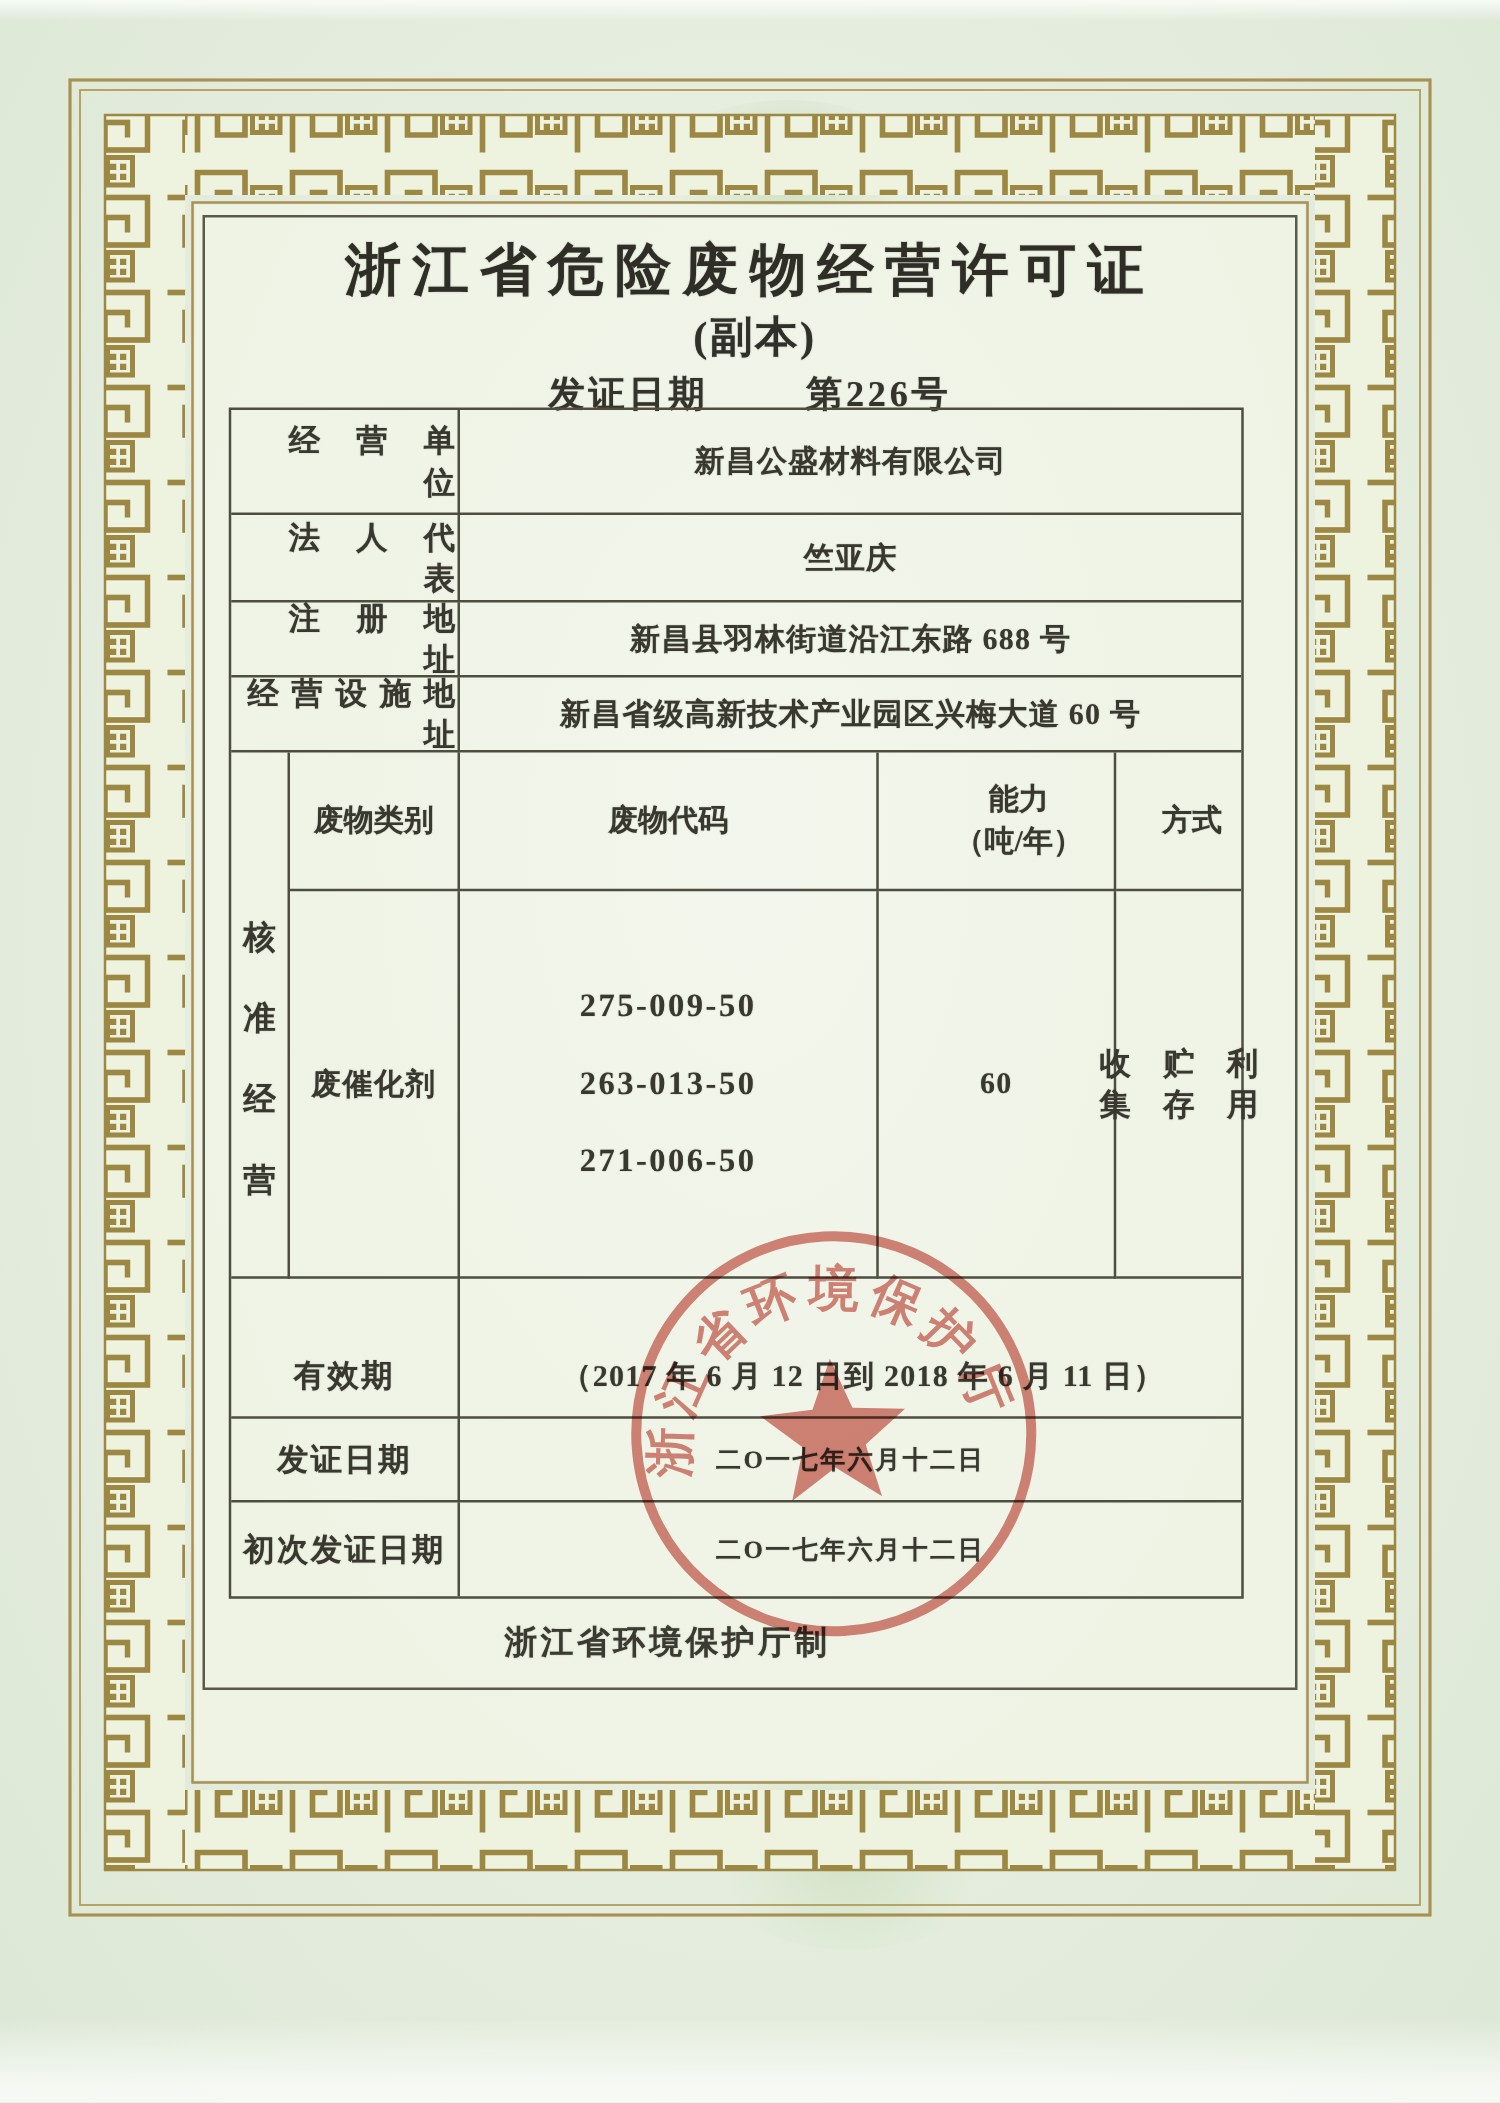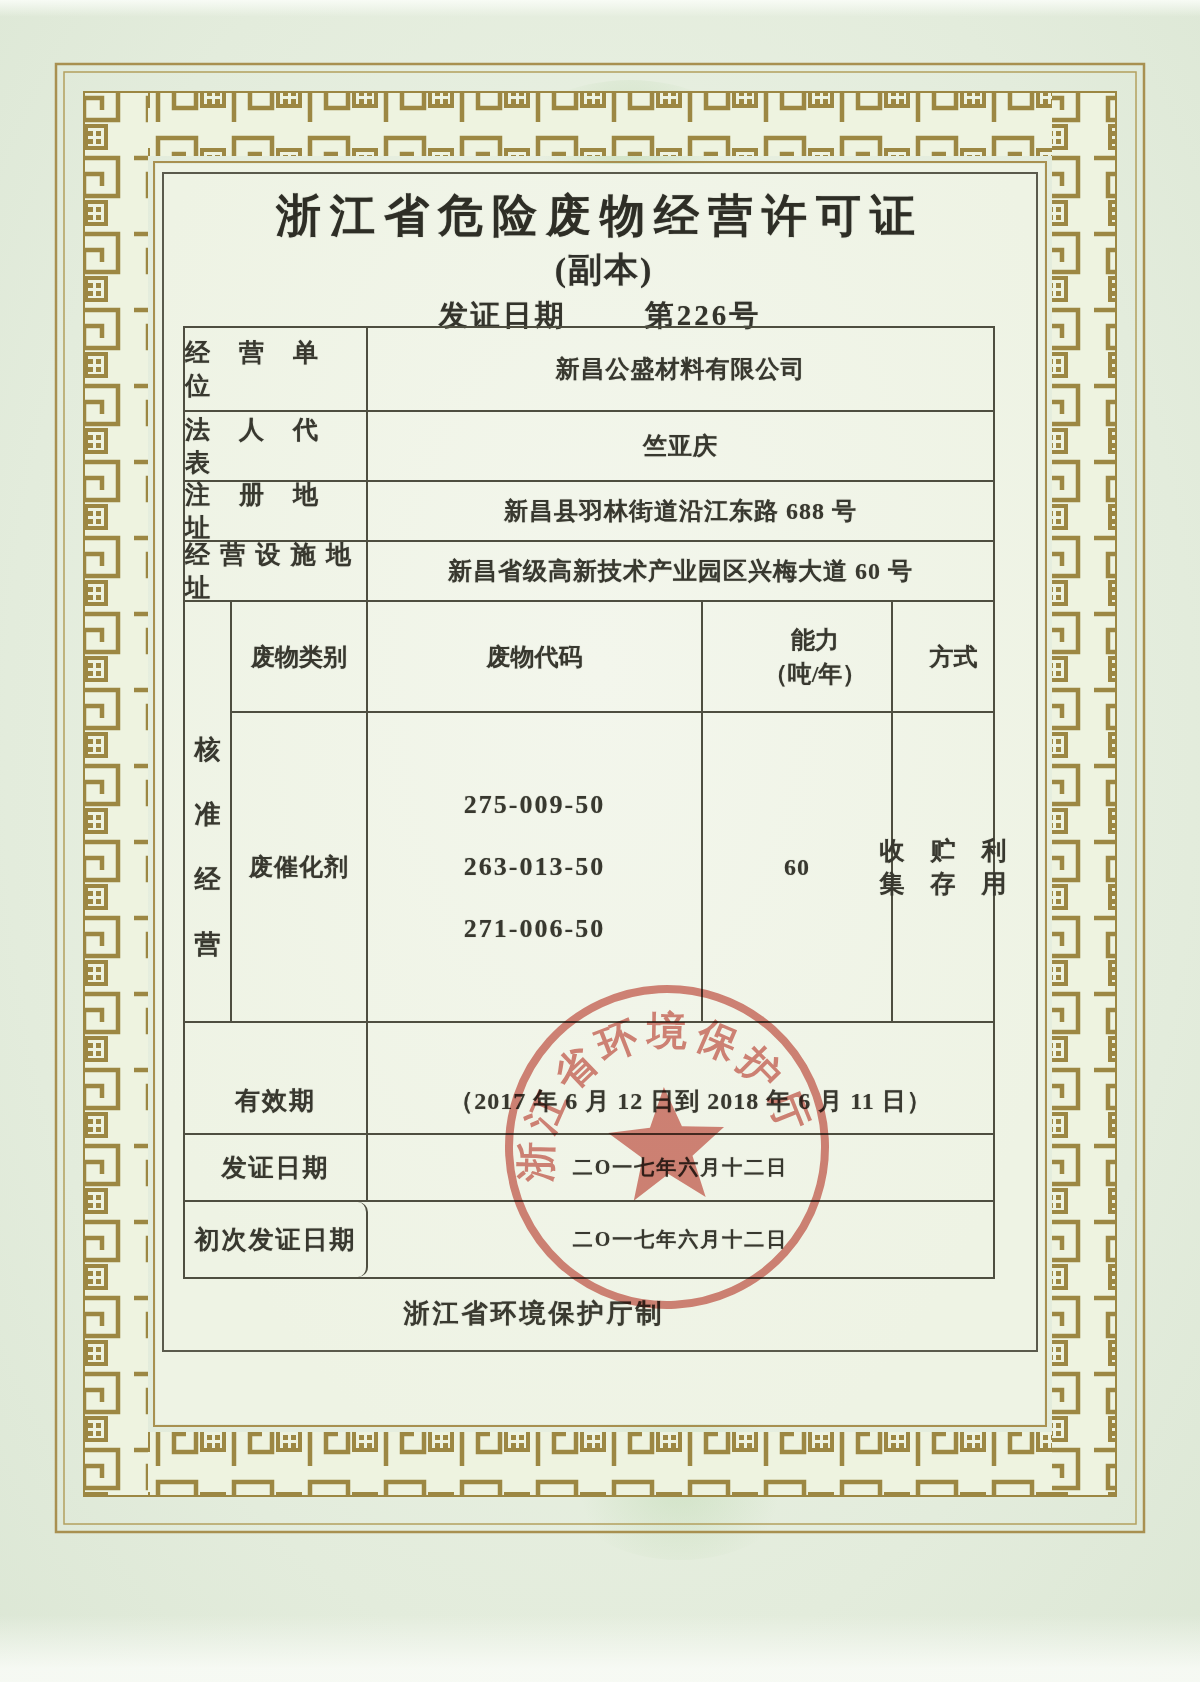--- a/index.html
+++ b/index.html
@@ -44,21 +44,21 @@
   .cert-table{
     position:absolute;left:183px;top:326px;width:812px;height:953px;
     display:grid;box-sizing:border-box;
     grid-template-columns:47px 136px 335px 190px 100px;
     grid-template-rows:84px 70px 60px 60px 111px 310px 112px 67px 75px;
     border:2px solid #4e4e40;
     color:#38382f;
   }
   .cell{display:flex;align-items:center;justify-content:center;
     text-shadow:0 0 1px rgba(56,56,47,.45);}
-  .br{border-right:2px solid #4e4e40;}
+  .br{border-right:2px solid #4e4e40;text-align:right;}
   .bb{border-bottom:2px solid #4e4e40;}
   .lbl{font-size:25px;font-weight:bold;letter-spacing:2px;}
   .val{font-size:24px;font-weight:bold;letter-spacing:1px;}
   .span-label{grid-column:1/3;}
   .span-value{grid-column:3/6;}
   .side-cell{grid-column:1/2;grid-row:5/7;flex-direction:column;
     justify-content:center;gap:30px;padding-top:70px;box-sizing:border-box;
     font-size:26px;font-weight:bold;}
   .hdr{font-size:24px;font-weight:bold;flex-direction:column;line-height:34px;}
   .codes{flex-direction:column;gap:32px;font-size:26px;font-weight:bold;letter-spacing:2px;}
@@ -170,21 +170,21 @@
       <span>贮存</span>
       <span>利用</span>
     </div>
 
     <div class="cell lbl br bb span-label bottom-align" style="grid-row:7;">有效期</div>
     <div class="cell valid-val bb span-value bottom-align" style="grid-row:7;">（2017 年 6 月 12 日到 2018 年 6 月 11 日）</div>
 
     <div class="cell lbl br bb span-label" style="grid-row:8;">发证日期</div>
     <div class="cell date-val bb span-value" style="grid-row:8;">二O一七年六月十二日</div>
 
-    <div class="cell lbl br span-label" style="grid-row:9;border-radius:10px;">初次发证日期</div>
+    <div class="cell lbl br span-label" style="grid-row:9;">初次发证日期</div>
     <div class="cell date-val span-value" style="grid-row:9;">二O一七年六月十二日</div>
   </div>
 
   <div class="issuer-line">浙江省环境保护厅制</div>
 
   <svg class="stamp" viewBox="0 0 344 344">
     <defs>
       <path id="arcpath" d="M 58 218 A 118 118 0 1 1 286 218" fill="none"></path>
     </defs>
     <circle cx="172" cy="172" r="158" fill="none" stroke="#c23b2e" stroke-width="8"></circle>

